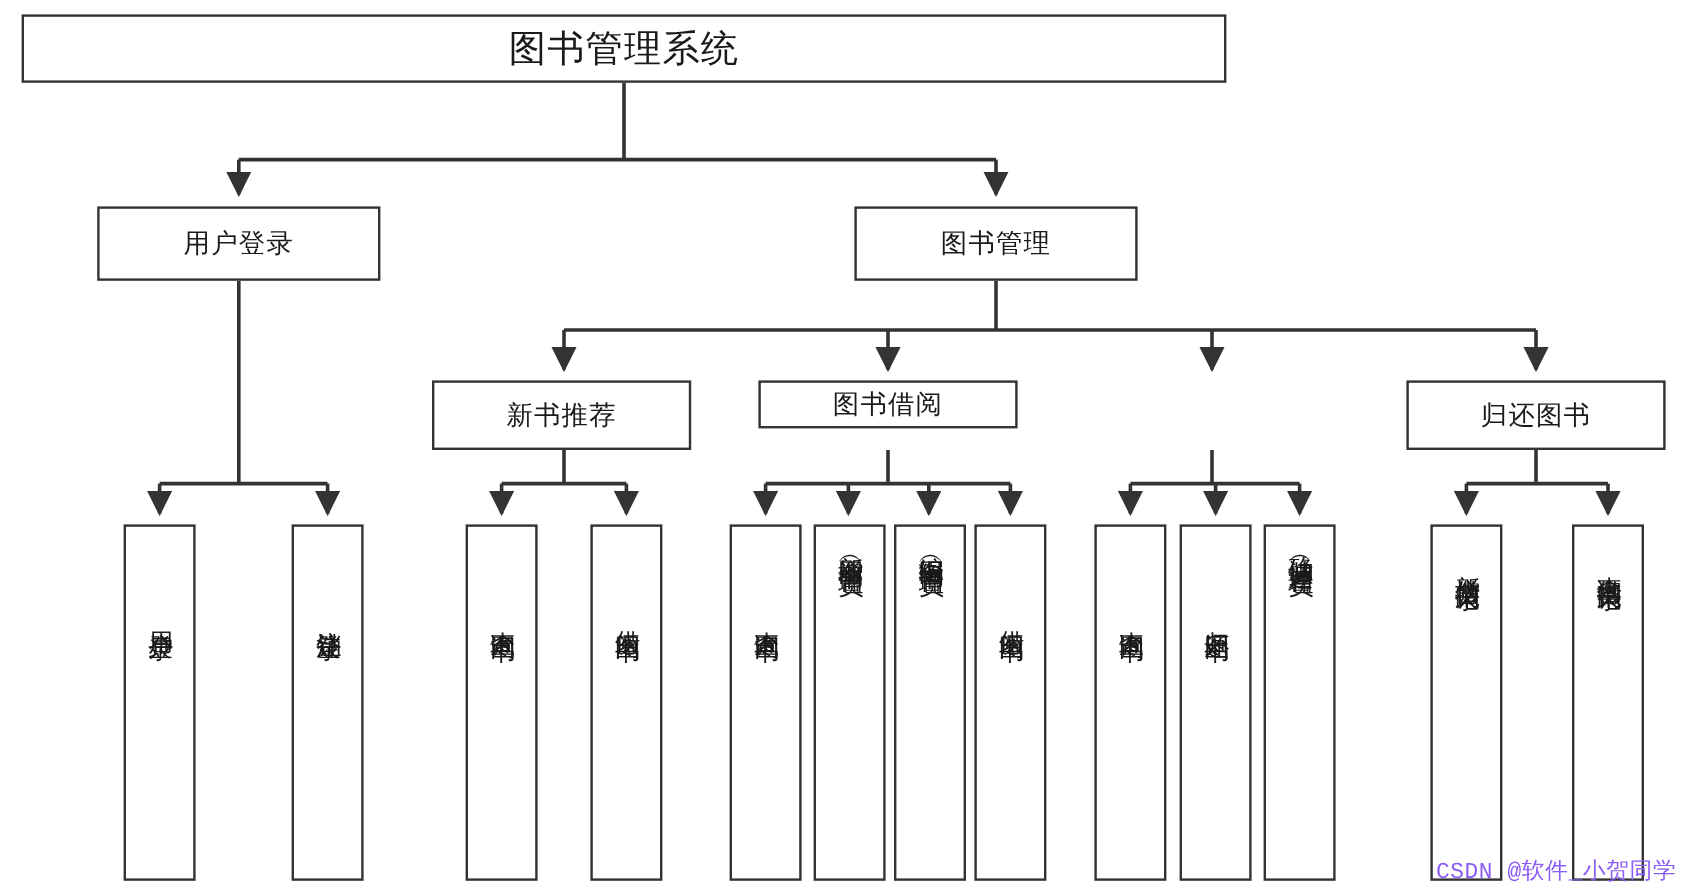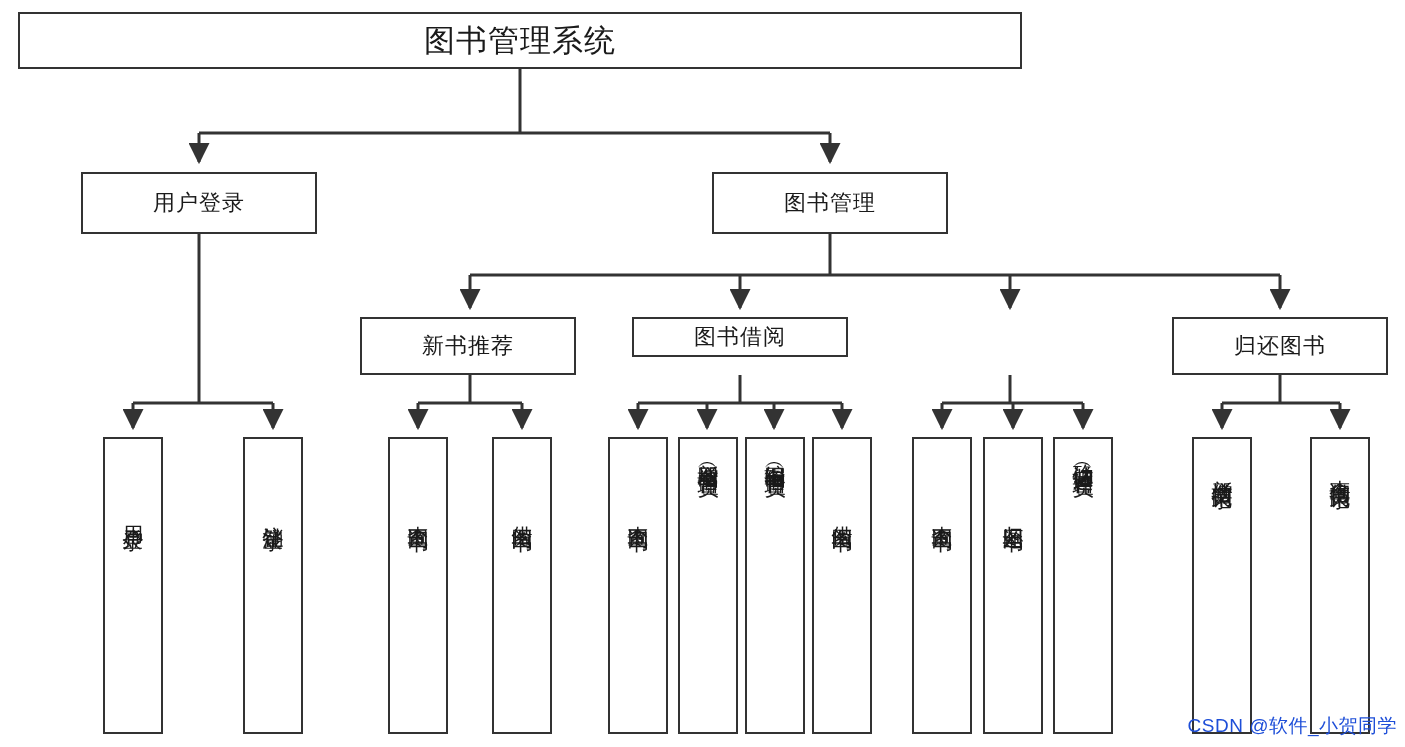--- a/index.html
+++ b/index.html
@@ -65,23 +65,24 @@
     margin-top: 18px;
   }
   .vtext.start-top {
     margin-top: 2px;
   }
   .watermark {
     position: absolute;
     right: 8px;
     bottom: 8px;
     font-size: 19px;
-    color: #1d4ed8;
+    color: #8b5cf6;
     letter-spacing: 0.5px;
     white-space: nowrap;
+    font-family: Liberation Mono, monospace;
   }
 </style>
 </head>
 <body>
 
 <div id="canvas">
 
   <svg class="edges" viewBox="0 0 1405 747">
     <defs>
       <marker id="arrow" viewBox="0 0 10 10" refX="9" refY="5" markerWidth="7" markerHeight="7" orient="auto-start-reverse">

